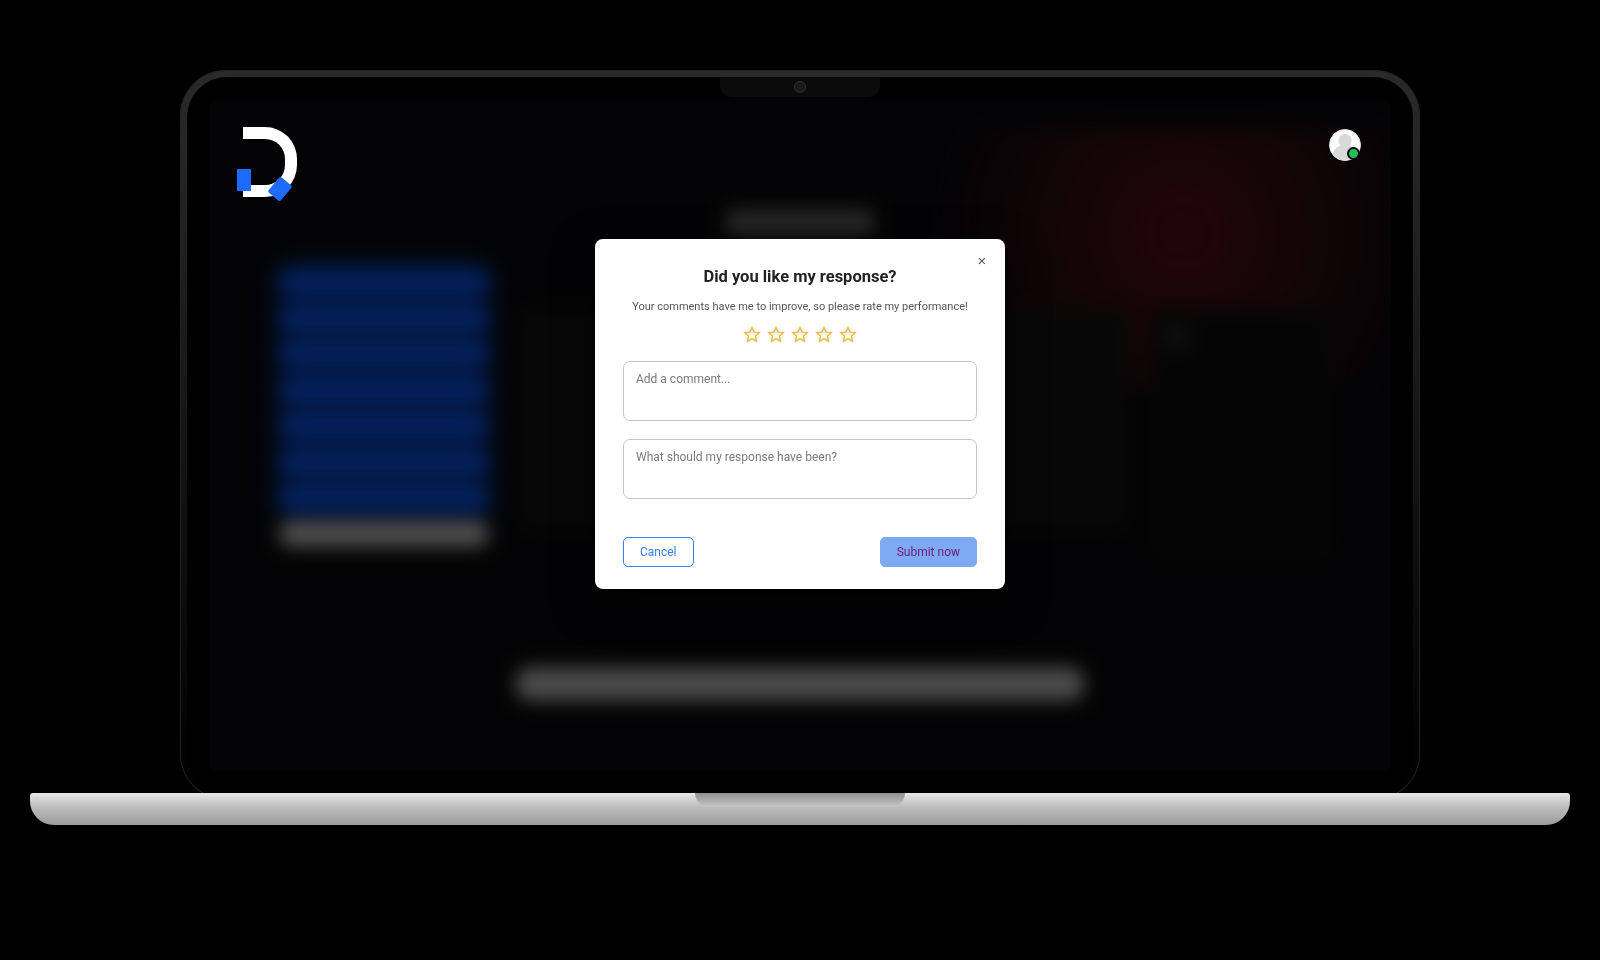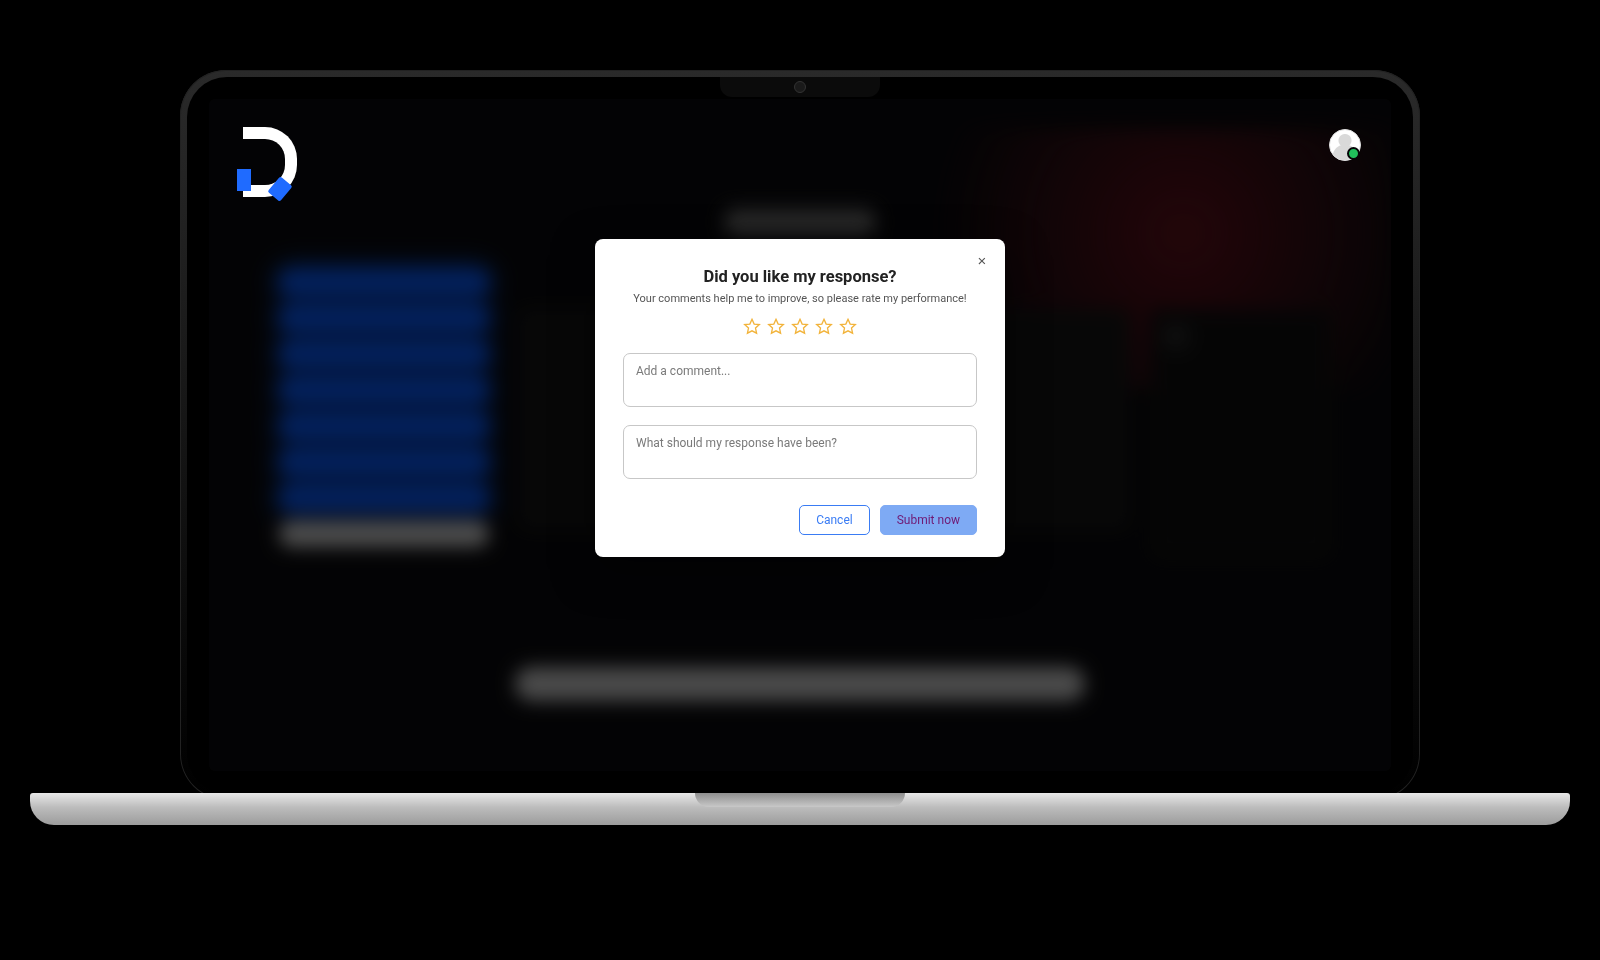--- a/index.html
+++ b/index.html
@@ -32,28 +32,28 @@
   .logo-sq{position:absolute;left:0;bottom:6px;width:14px;height:22px;background:#1f6bff;}
   .logo-handle{position:absolute;left:35px;bottom:-2px;width:16px;height:20px;background:#1f6bff;transform:rotate(40deg);border-radius:2px;}
   .avatar-wrap{position:absolute;right:32px;top:30px;width:30px;height:30px;z-index:60;}
   .avatar{width:30px;height:30px;border-radius:50%;background:radial-gradient(circle at 50% 35%,#d9d9d9 0 6px,transparent 7px),radial-gradient(circle at 50% 90%,#d9d9d9 0 12px,transparent 13px),#fff;border:1px solid #e0e0e0;}
   .presence{position:absolute;right:-1px;bottom:-1px;width:9px;height:9px;border-radius:50%;background:#21c05c;border:2px solid #060608;}
   
   .overlay{position:absolute;inset:0;background:rgba(0,0,0,.35);z-index:55;}
   
   .modal{position:absolute;z-index:70;width:410px;left:50%;top:140px;transform:translateX(-50%);background:#fff;border-radius:8px;box-shadow:0 14px 40px rgba(0,0,0,.5);padding:24px 28px 22px;box-sizing:border-box;color:#222;}
   .modal-close{position:absolute;top:10px;right:12px;width:22px;height:22px;display:flex;align-items:center;justify-content:center;color:#555;font-size:15px;cursor:pointer;background:none;border:none;}
-  .modal-title{text-align:center;font-weight:700;font-size:16.5px;margin:4px 0 6px;}
+  .modal-title{text-align:center;font-weight:700;font-size:16.5px;margin:4px 0 14px;}
   .modal-sub{text-align:center;font-size:11px;color:#555;margin-bottom:12px;}
   .stars{display:flex;justify-content:center;gap:4px;margin-bottom:16px;}
   .star svg{width:20px;height:20px;display:block;}
   .star path{fill:none;stroke:#f2b33a;stroke-width:1.6;}
-  .field{width:100%;border:1px solid #c7c7c7;border-radius:7px;padding:10px 12px;box-sizing:border-box;font-size:12px;font-family:inherit;resize:none;margin-bottom:14px;color:#222;height:54px;}
+  .field{width:100%;border:1px solid #c7c7c7;border-radius:7px;padding:10px 12px;box-sizing:border-box;font-size:12px;font-family:inherit;resize:none;margin-bottom:14px;color:#222;height:60px;}
   .field::placeholder{color:#7a7a7a;}
-  .btn-row{display:flex;justify-content:flex-end;gap:10px;margin-top:8px;}
+  .btn-row{display:flex;justify-content:space-between;gap:10px;margin-top:20px;}
   .btn{font-size:12px;padding:7px 16px;border-radius:5px;cursor:pointer;font-family:inherit;}
   .btn-cancel{background:#fff;color:#3a7cf4;border:1.5px solid #3a7cf4;}
   .btn-submit{background:#7eaaf4;color:#701a75;border:1.5px solid #7eaaf4;}
 </style>
 </head>
 <body>
 
 <div class="stage-outer">
   <div class="laptop-wrap">
     <div class="laptop-body">
@@ -92,21 +92,21 @@
             <div class="presence"></div>
           </div>
 
           <div class="overlay"></div>
 
           <div class="modal">
             <button class="modal-close">
               <span>×</span>
             </button>
             <div class="modal-title">Did you like my response?</div>
-            <div class="modal-sub">Your comments help me to improve, so please rate my performance!</div>
+            <div class="modal-sub">Your comments have me to improve, so please rate my performance!</div>
 
             <div class="stars">
               <span class="star">
                   <svg viewBox="0 0 24 24">
                     <path d="M12 2.8l2.6 5.7 6.2.6-4.6 4.2 1.3 6.1L12 16.6 6.5 19.4l1.3-6.1L3.2 9.1l6.2-.6z"></path>
                   </svg>
                 </span>
               <span class="star">
                   <svg viewBox="0 0 24 24">
                     <path d="M12 2.8l2.6 5.7 6.2.6-4.6 4.2 1.3 6.1L12 16.6 6.5 19.4l1.3-6.1L3.2 9.1l6.2-.6z"></path>

